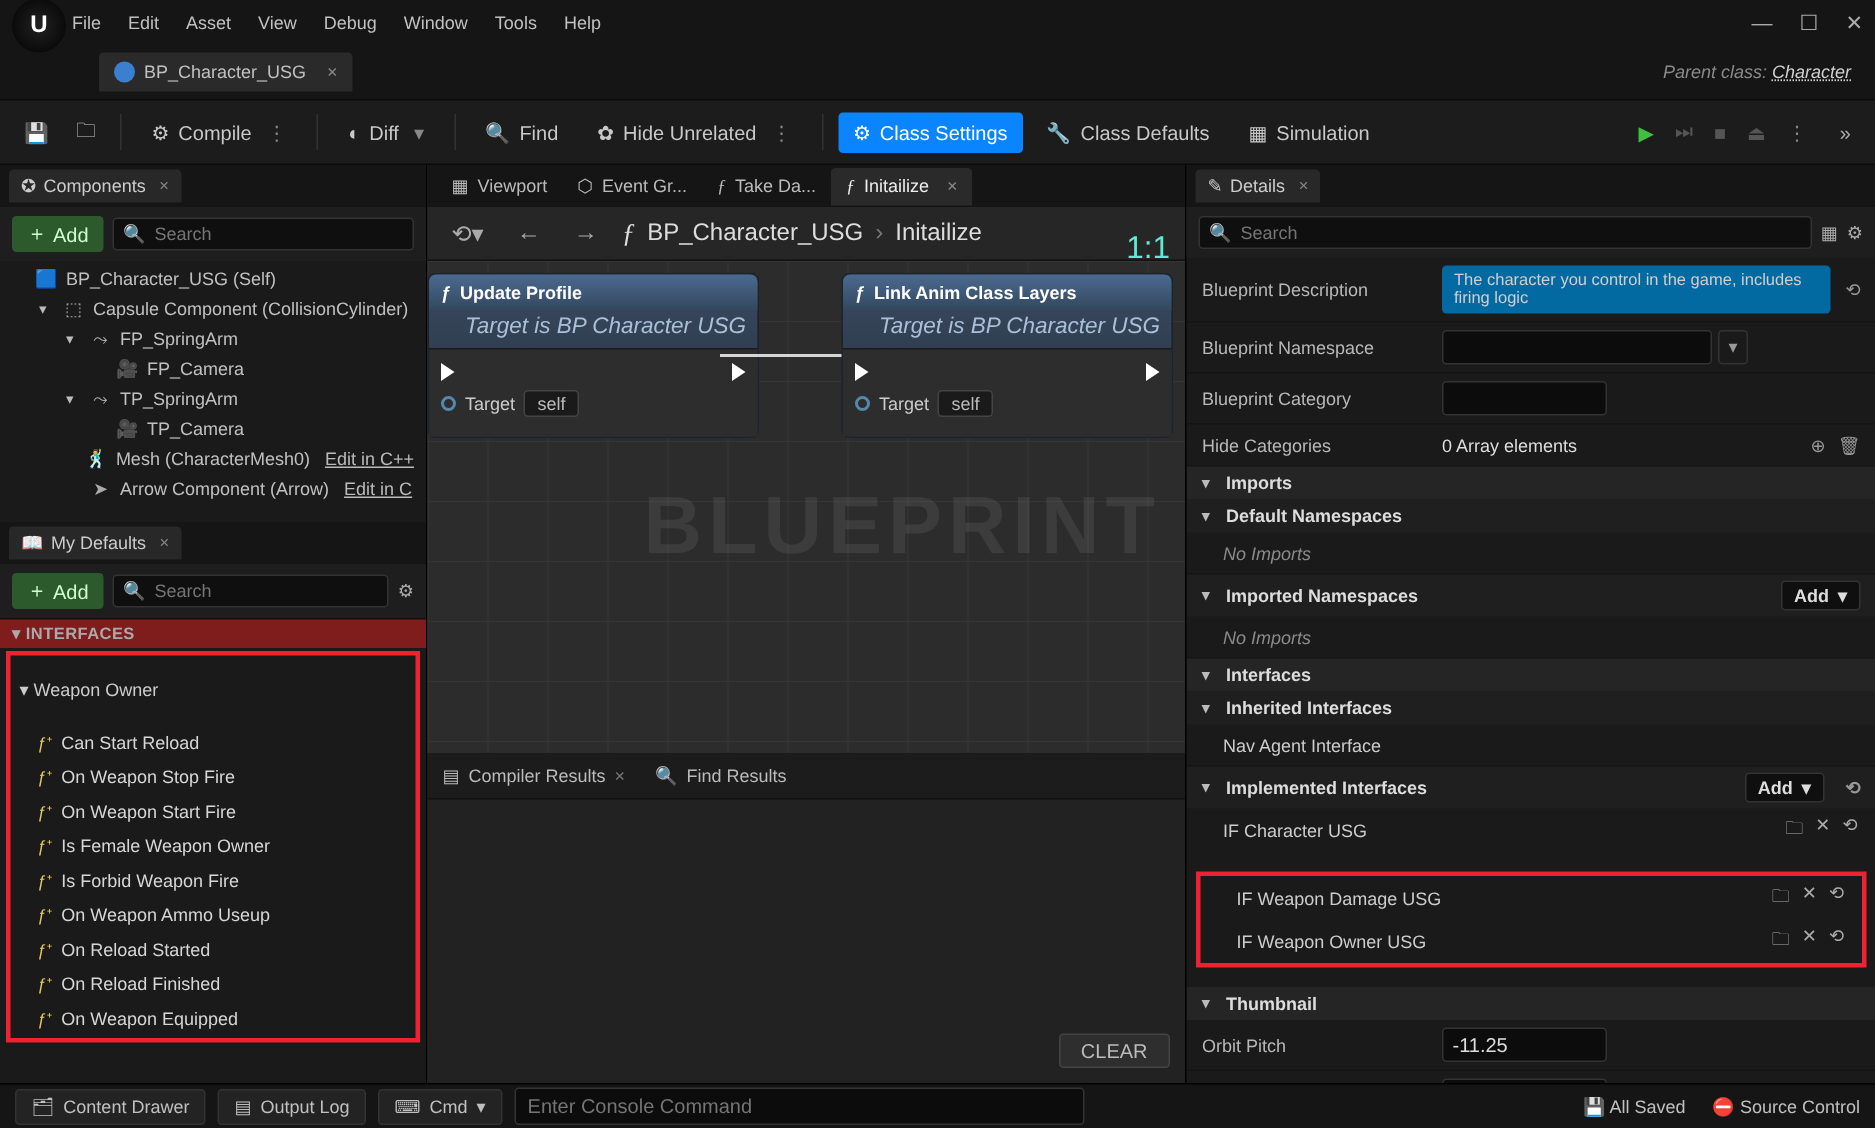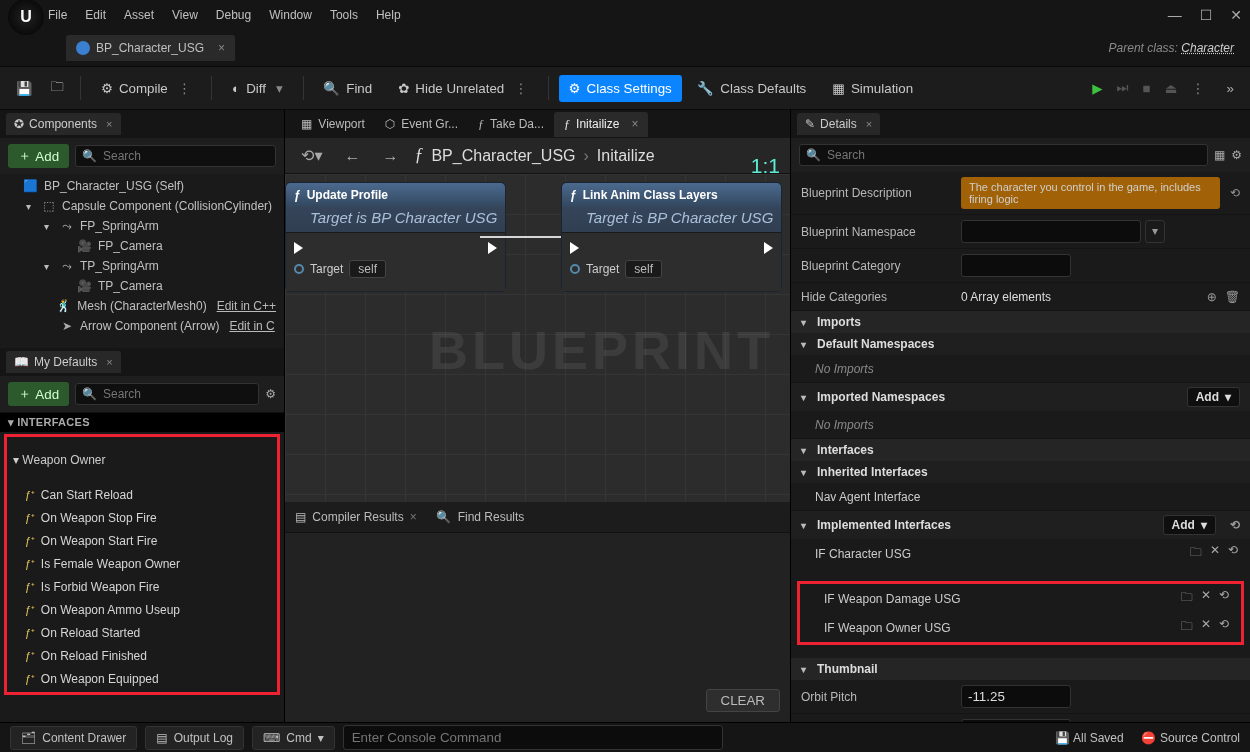--- a/index.html
+++ b/index.html
@@ -51,21 +51,21 @@
 .tree { padding:2px 0; font-size:12px; overflow:hidden; }
 .tree-item { display:flex; align-items:center; gap:6px; padding:3px 8px; white-space:nowrap; }
 .tree-item .i { width:14px; height:14px; display:inline-flex; align-items:center; justify-content:center; color:#aaa; }
 .edit-link { text-decoration: underline; color:#bbb; margin-left:4px; }
 .tree-item.ind1 { padding-left:26px; }
 .tree-item.ind2 { padding-left:44px; }
 .tree-item.ind3 { padding-left:62px; }
 .caret { color:#bbb; font-size:10px; width:10px; }
 
 
-.section-header { background:#000000; padding:3px 8px; font-size:11px; font-weight:bold; letter-spacing:0.3px; color:#aaa; border-top:1px solid #111; }
+.section-header { background:#7f1d1d; padding:3px 8px; font-size:11px; font-weight:bold; letter-spacing:0.3px; color:#aaa; border-top:1px solid #111; }
 .interface-group { border:3px solid #e23; border-top:3px solid #e23; margin:2px 4px 0 4px; padding-bottom:2px; }
 .interface-title { padding:16px 6px; font-size:12px; color:#ccc; }
 .interface-items { overflow-y:auto; max-height:230px; }
 .iface-item { display:flex; align-items:center; gap:6px; padding:4px 10px 4px 18px; color:#d6d6d6; }
 .iface-item .fn-icon { color:#e6c95c; font-size:11px; }
 .scroll-y { overflow-y:auto; flex:1; }
 .thin-scroll::-webkit-scrollbar { width:6px; }
 .thin-scroll::-webkit-scrollbar-thumb { background:#444; border-radius:3px; }
 
 
@@ -104,21 +104,21 @@
 .details-row { display:flex; align-items:center; padding:5px 10px; gap:10px; border-bottom:1px solid #141414; min-height:28px; }
 .details-row .label { width:150px; color:#b8b8b8; }
 .details-row .val { flex:1; color:#ddd; }
 .details-row .val input { background:#0c0c0c; border:1px solid #333; border-radius:3px; padding:3px 6px; color:#ddd; width:110px; }
 .details-row .right-icons { display:flex; gap:8px; color:#999; margin-left:auto; }
 .group-header { display:flex; align-items:center; gap:6px; padding:4px 10px; background:#252525; color:#ddd; font-weight:600; }
 .group-header .caret { color:#bbb; }
 .sub-row { padding-left:24px; font-style:italic; color:#8a8a8a; }
 .add-dd { background:#0f0f0f; border:1px solid #333; border-radius:3px; padding:2px 8px; color:#ddd; display:flex; align-items:center; gap:6px; cursor:pointer; }
 .reset-icon { color:#999; cursor:pointer; }
-.details-text { background:#a16207; color:#cfcfcf; padding:4px 8px; border-radius:3px; flex:1; font-size:11px; }
+.details-text { background:#0369a1; color:#cfcfcf; padding:4px 8px; border-radius:3px; flex:1; font-size:11px; }
 
 .highlight-box { border:3px solid #e23; margin:13px 6px; }
 .impl-row { display:flex; align-items:center; padding:4px 12px 4px 24px; color:#ccc; }
 .impl-row .icons { display:flex; gap:8px; margin-left:auto; color:#aaa; }
 
 
 .statusbar { height:30px; background:#151515; display:flex; align-items:center; gap:8px; padding:0 10px; border-top:1px solid #000; }
 .sbtn { display:flex; align-items:center; gap:6px; padding:4px 10px; background:#232323; border-radius:3px; border:1px solid #333; cursor:pointer; }
 .cmd-input { flex:0 0 380px; background:#0c0c0c; border:1px solid #333; border-radius:3px; padding:4px 8px; color:#888; }
 .status-right { margin-left:auto; display:flex; align-items:center; gap:18px;}

